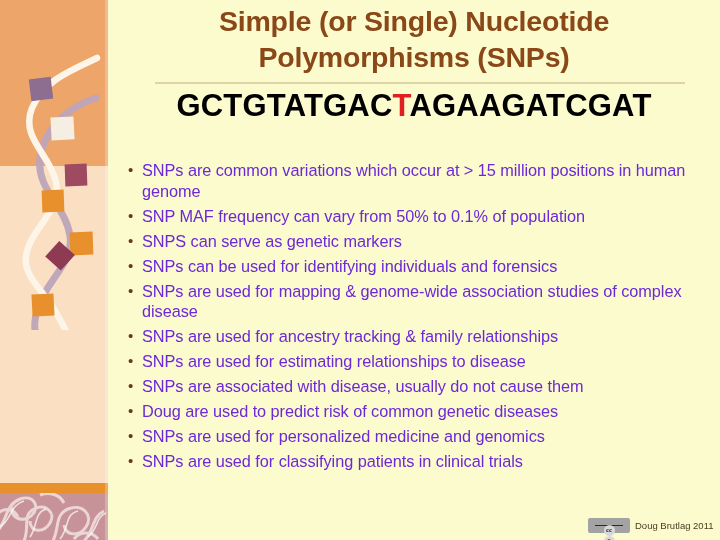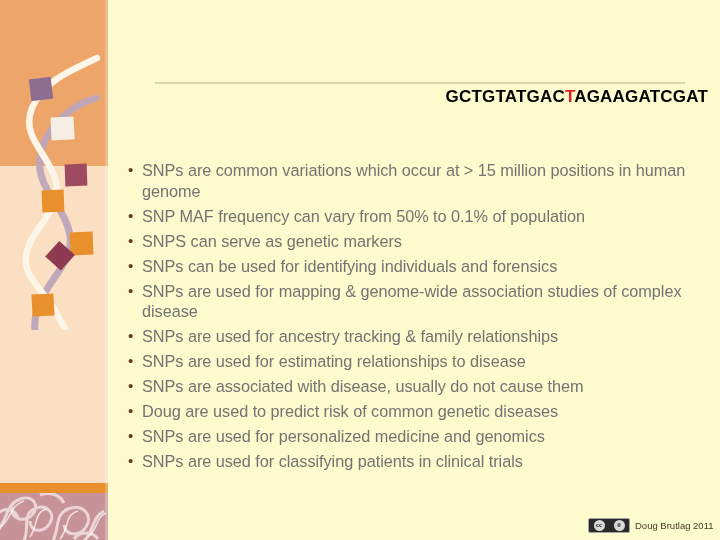--- a/index.html
+++ b/index.html
@@ -86,23 +86,23 @@
     height: 2px;
     background: #ddd3a8;
   }
 
   
   #sequences {
     position: absolute;
     left: 120px;
     top: 86px;
     width: 588px;
-    text-align: right;
+    text-align: center;
     color: #000000;
-    font-size: 17px;
+    font-size: 31px;
     font-weight: bold;
     line-height: 1.28;
     letter-spacing: 0.2px;
   }
   .snp-base { color: #e02020; }
 
   
   #bullets {
     position: absolute;
     left: 122px;
@@ -120,45 +120,46 @@
     width: 20px;
     color: #6b3a15;
     font-size: 15px;
     line-height: 20.5px;
     text-align: left;
     padding-left: 6px;
     box-sizing: border-box;
   }
   .bullet-text {
     flex: 1 1 auto;
-    color: #737373;
+    color: #6d28d9;
     font-size: 16.3px;
     line-height: 20.5px;
     letter-spacing: -0.05px;
   }
 
   
   #credit {
     position: absolute;
     left: 588px;
     top: 518px;
     display: flex;
     align-items: center;
     gap: 5px;
   }
   #cc-badge {
     width: 42px;
     height: 15px;
     background: #2a2a2a;
-    border: 1px solid #a3a3a3;
+    border: 7px solid #a3a3a3;
     border-radius: 2px;
     display: flex;
     align-items: center;
     justify-content: space-around;
     box-sizing: border-box;
+    flex-direction: column;
   }
   .cc-circle {
     width: 11px;
     height: 11px;
     border-radius: 50%;
     background: #d9d9d9;
     color: #222;
     font-size: 7px;
     font-weight: bold;
     line-height: 11px;
@@ -217,20 +218,22 @@
           <path d="M88 44 C 98 36 96 24 106 20"></path>
         </g>
       </svg>
     </div>
 
     <div class="sidebar-edge"></div>
   </div>
 
   <div id="title-block">
     <div id="title">
+      <div>Simple (or Single) Nucleotide</div>
+      <div>Polymorphisms (SNPs)</div>
     </div>
   </div>
   <div id="title-rule"></div>
 
   <div id="sequences">
     <div>
       <span>GCTGTATGAC</span><span class="snp-base">T</span><span>AGAAGATCGAT</span>
     </div>
   </div>
 

